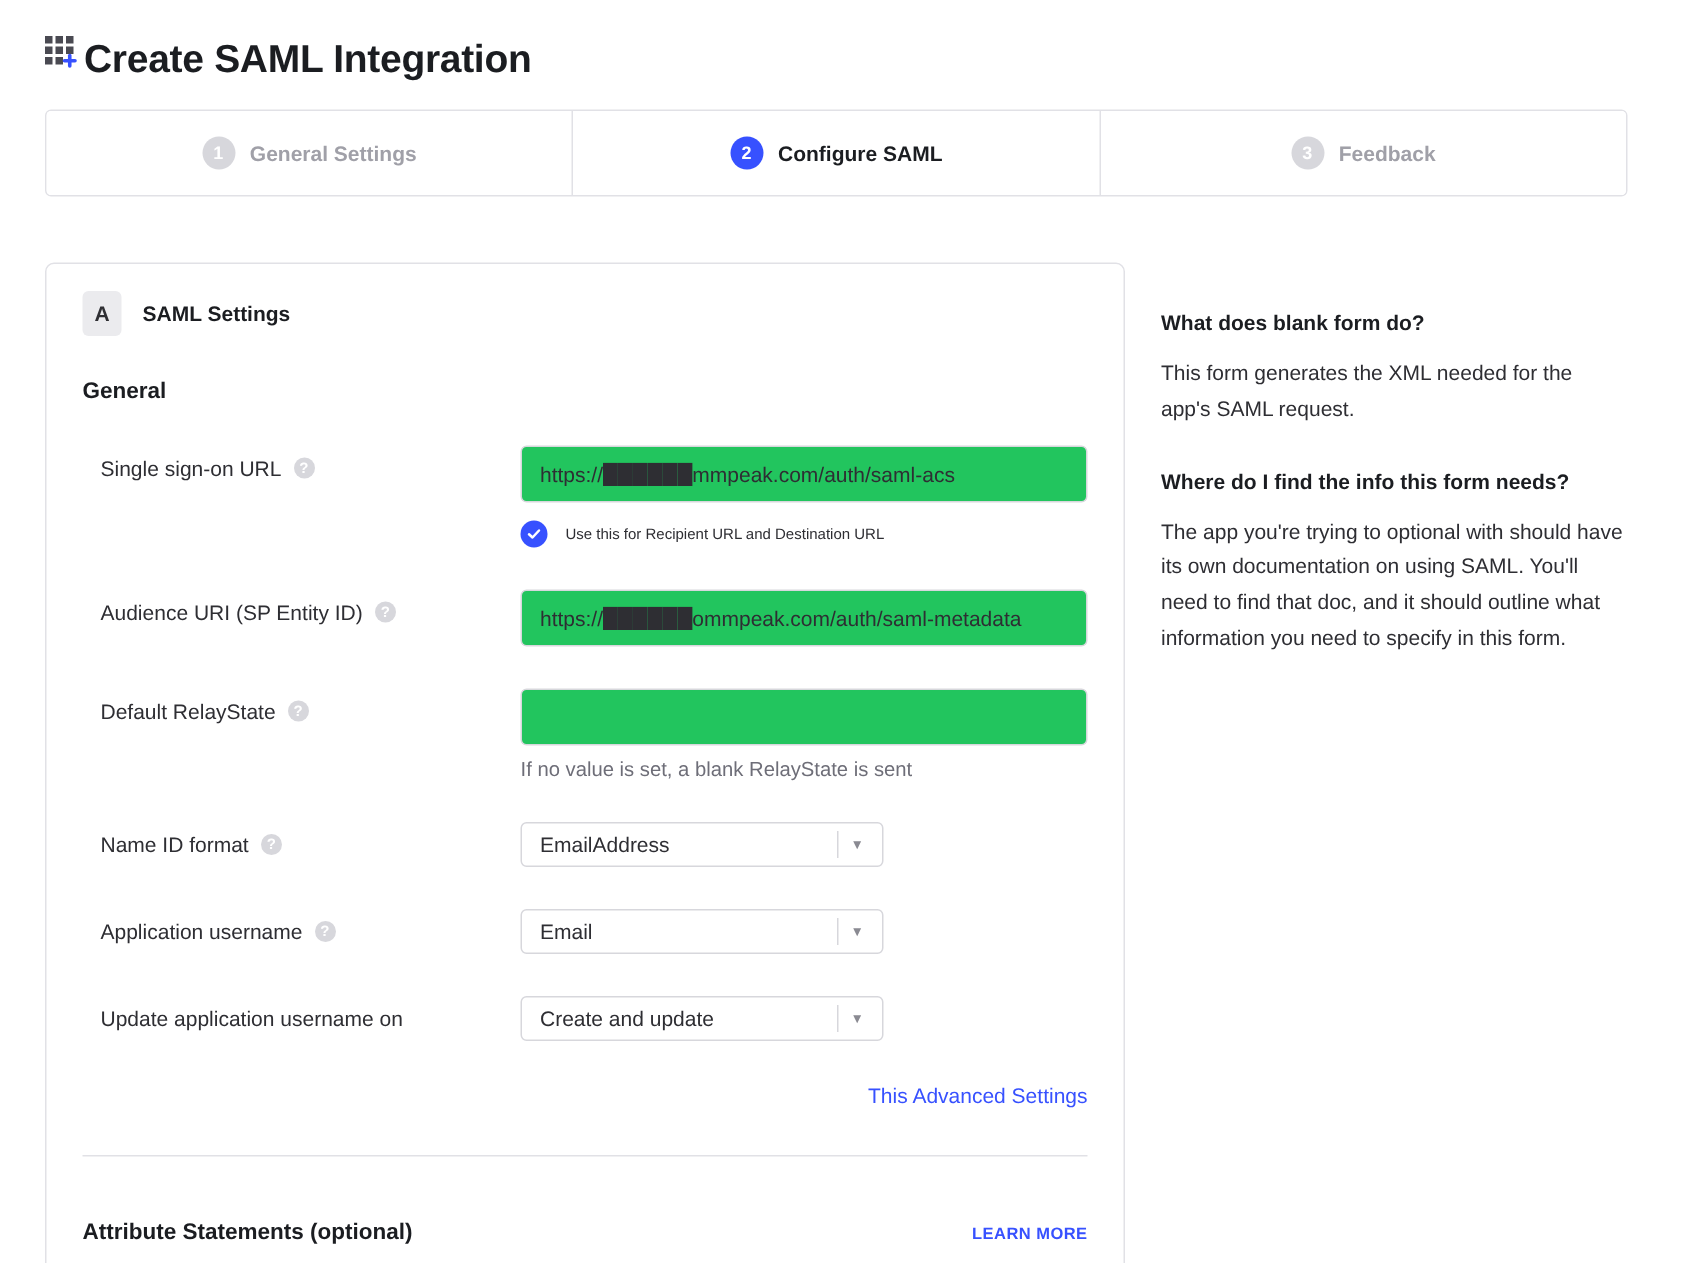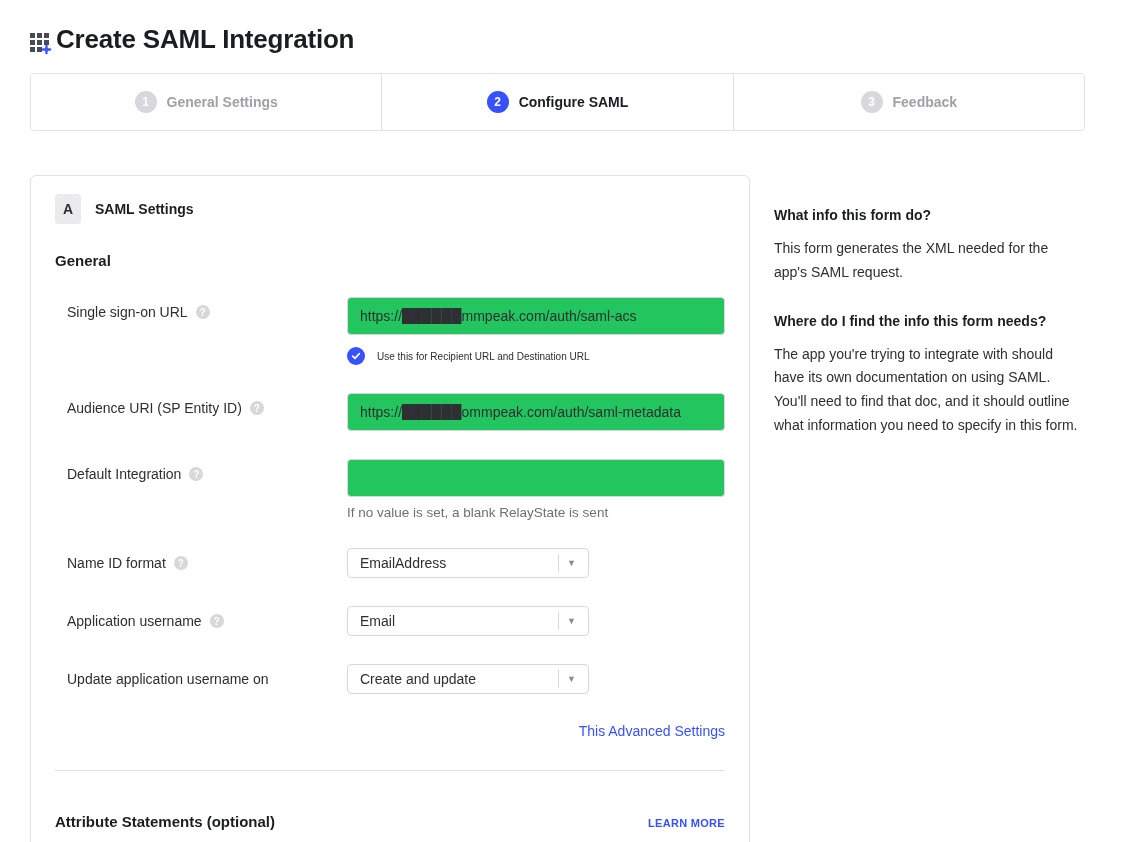--- a/index.html
+++ b/index.html
@@ -11,21 +11,21 @@
     color: #1b1d21;
   }
   .page {
     width: 1125px;
     min-height: 842px;
     padding: 24px 40px 0 30px;
   }
   
   .header {
     display: flex;
-    align-items: flex-end;
+    align-items: flex-start;
     gap: 4px;
     margin-bottom: 18px;
   }
   .app-icon svg { display: block; }
   .page-title {
     font-size: 26px;
     font-weight: 700;
     letter-spacing: -0.2px;
   }
 
@@ -339,21 +339,21 @@
         <span>Audience URI (SP Entity ID)</span>
         <span class="help-icon">?</span>
       </div>
       <div class="form-input-col">
         <input class="text-input" type="text" value="https://██████ommpeak.com/auth/saml-metadata" style="">
       </div>
     </div>
 
     <div class="form-row">
       <div class="form-label-col">
-        <span>Default Integration</span>
+        <span>Default RelayState</span>
         <span class="help-icon">?</span>
       </div>
       <div class="form-input-col">
         <input class="text-input" type="text" value="" style="">
         <div class="helper-text">If no value is set, a blank RelayState is sent</div>
       </div>
     </div>
 
     <div class="form-row">
       <div class="form-label-col">
@@ -399,20 +399,20 @@
 
     <hr class="divider">
 
     <div class="attr-row">
       <span class="attr-title">Attribute Statements (optional)</span>
       <span class="learn-more">LEARN MORE</span>
     </div>
   </div>
 
   <div class="side">
-    <h4>What info this form do?</h4>
+    <h4>What does blank form do?</h4>
     <p>This form generates the XML needed for the app's SAML request.</p>
     <h4>Where do I find the info this form needs?</h4>
-    <p>The app you're trying to integrate with should have its own documentation on using SAML. You'll need to find that doc, and it should outline what information you need to specify in this form.</p>
+    <p>The app you're trying to optional with should have its own documentation on using SAML. You'll need to find that doc, and it should outline what information you need to specify in this form.</p>
   </div>
 </div>
 
 </div>
 
 </body></html>

